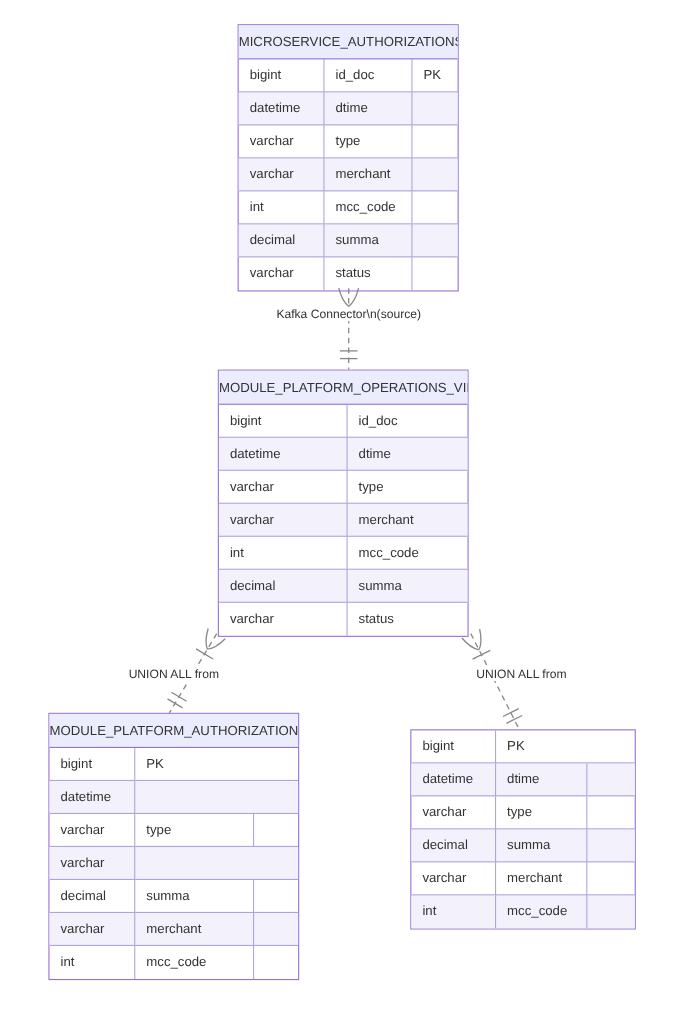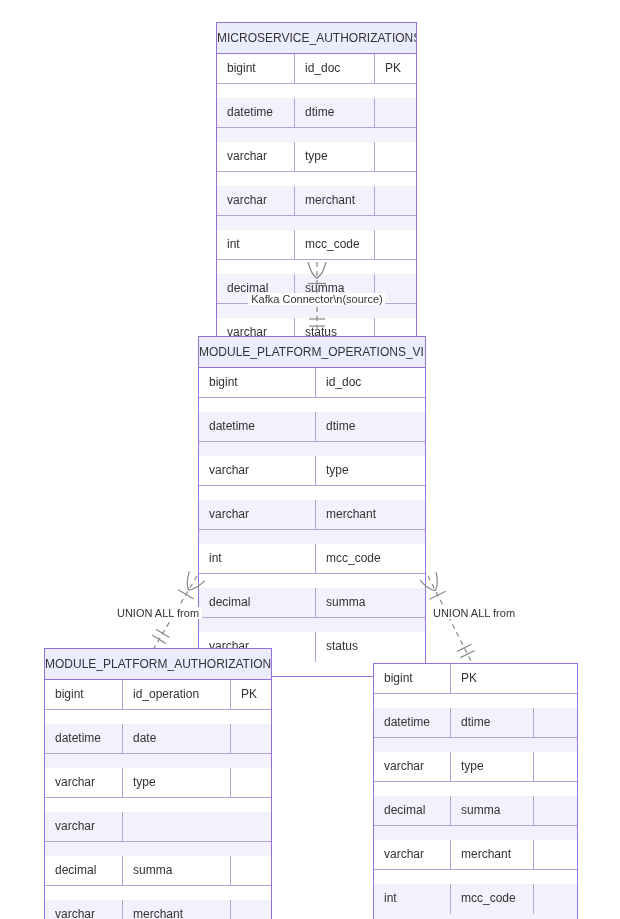--- a/index.html
+++ b/index.html
@@ -18,21 +18,21 @@
     background:#ffffff;
   }
   .entity-header{
     height:30px;line-height:30px;
     text-align:center;
     font-size:12px;
     background:var(--header,#ECECFF);
     border-bottom:1px solid var(--border,#9370DB);
     white-space:nowrap;overflow:hidden;
   }
-  .entity-row{display:flex;height:44px;}
+  .entity-row{display:flex;height:30px;}
   .entity-row.even{background:var(--even,#f2f1fc);}
   .entity-row .cell{
     box-sizing:border-box;
     height:30px;line-height:29px;
     padding-left:10px;
     font-size:12px;
     border-right:1px solid var(--inner,#b3a3db);
     border-bottom:1px solid var(--inner,#b3a3db);
     white-space:nowrap;overflow:hidden;
   }
@@ -122,26 +122,24 @@
         </div>
         <div class="entity-row">
           <div class="cell" style="width: 117px;">varchar</div>
           <div class="cell" style="width: 111px;">status</div>
         </div>
       </div>
       <div class="entity" style="left: 44px; top: 648px; width: 228px;">
         <div class="entity-header">MODULE_PLATFORM_AUTHORIZATIONS</div>
         <div class="entity-row">
           <div class="cell" style="width: 78px;">bigint</div>
-          <div class="cell" style="width: 108px;">id_operation</div>
           <div class="cell" style="width: 42px;">PK</div>
         </div>
         <div class="entity-row even">
           <div class="cell" style="width: 78px;">datetime</div>
-          <div class="cell" style="width: 108px;">date</div>
           <div class="cell" style="width: 42px;"></div>
         </div>
         <div class="entity-row">
           <div class="cell" style="width: 78px;">varchar</div>
           <div class="cell" style="width: 108px;">type</div>
           <div class="cell" style="width: 42px;"></div>
         </div>
         <div class="entity-row even">
           <div class="cell" style="width: 78px;">varchar</div>
           <div class="cell" style="width: 42px;"></div>
@@ -224,16 +222,16 @@
       <path d="M-9,0 C-7,8 -4,13.5 0,16.5"></path>
       <path d="M9,0 C7,8 4,13.5 0,16.5"></path>
       <line x1="-9" y1="21.5" x2="9" y2="21.5"></line>
     </g>
     <g transform="translate(472,663) rotate(153.4)">
       <line x1="-8" y1="10" x2="8" y2="10"></line>
       <line x1="-8" y1="17" x2="8" y2="17"></line>
     </g>
   </svg>
 
-  <div class="edge-label" style="left:317px;top:299px;">Kafka Connector\n(source)</div>
+  <div class="edge-label" style="left:317px;top:286px;">Kafka Connector\n(source)</div>
   <div class="edge-label" style="left:158px;top:613px;">UNION ALL from</div>
   <div class="edge-label" style="left:474px;top:613px;">UNION ALL from</div>
 </div>
 
 </body></html>

